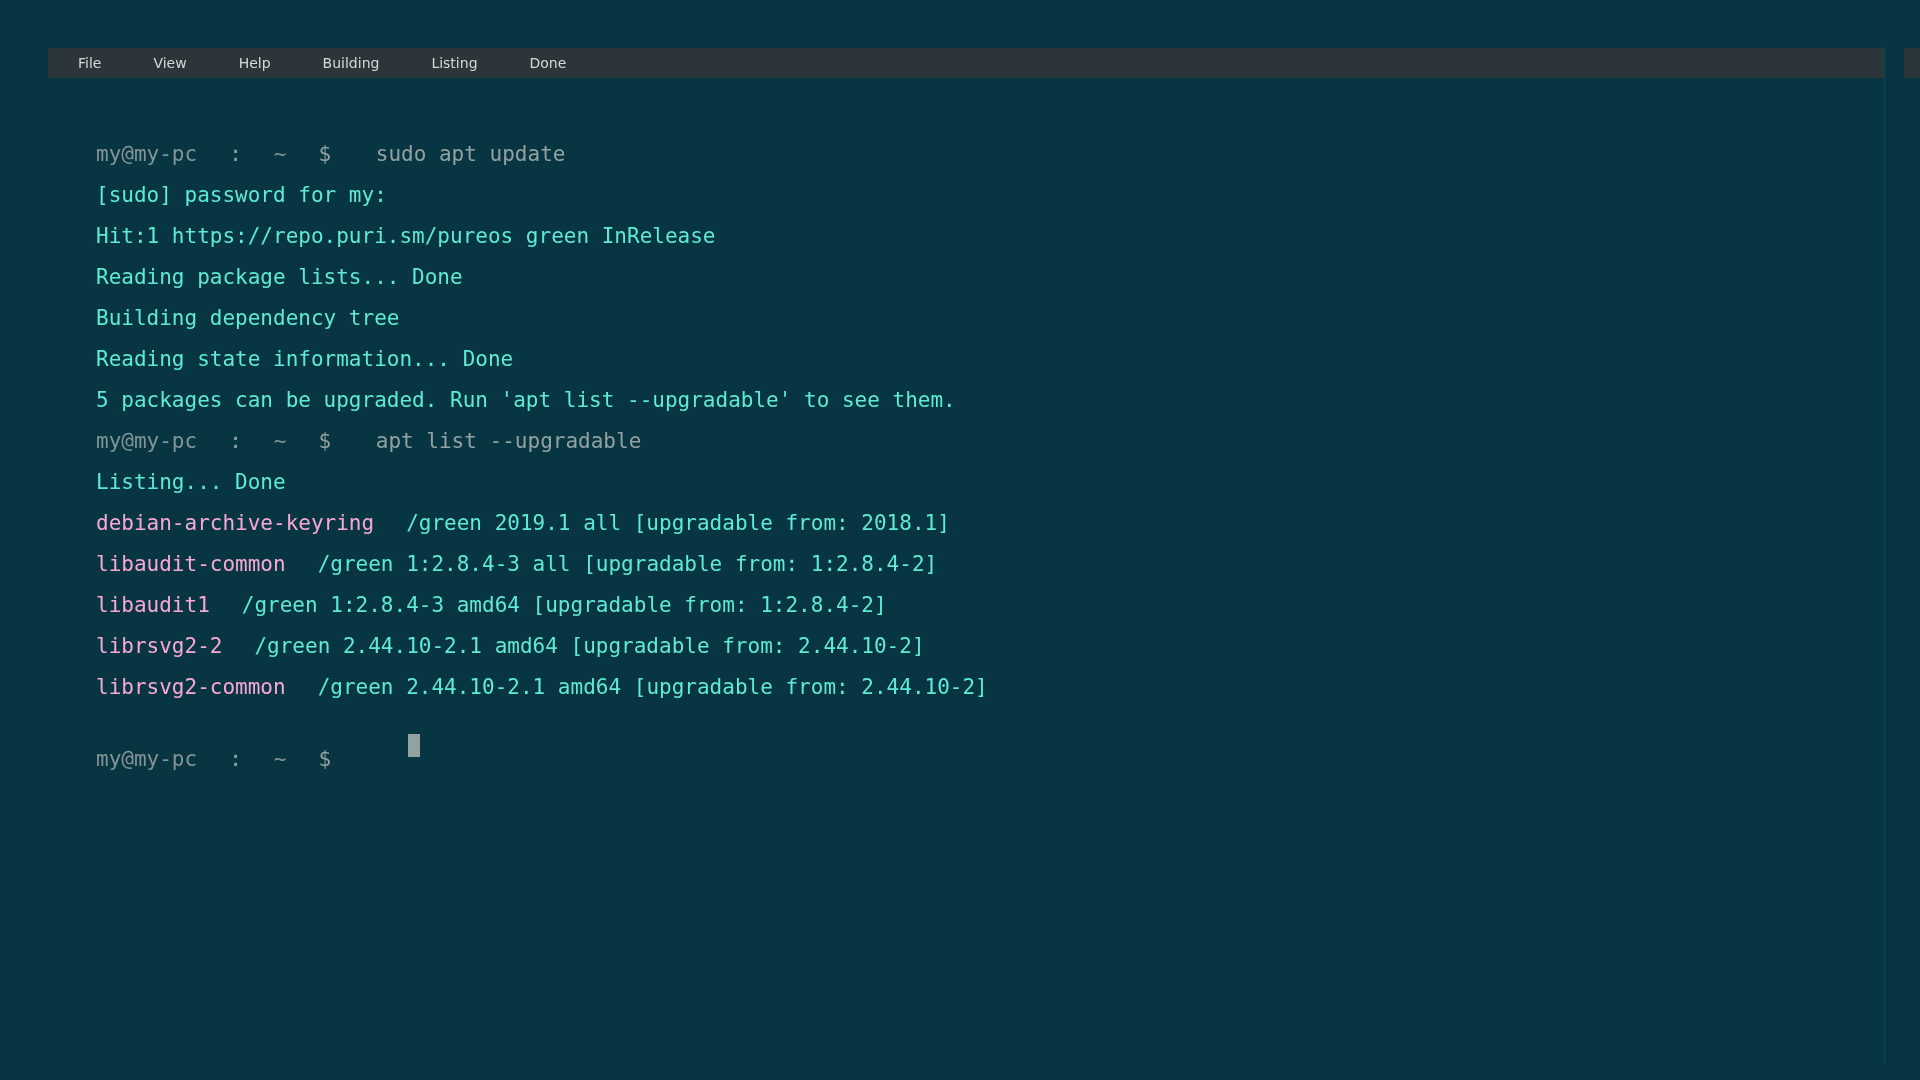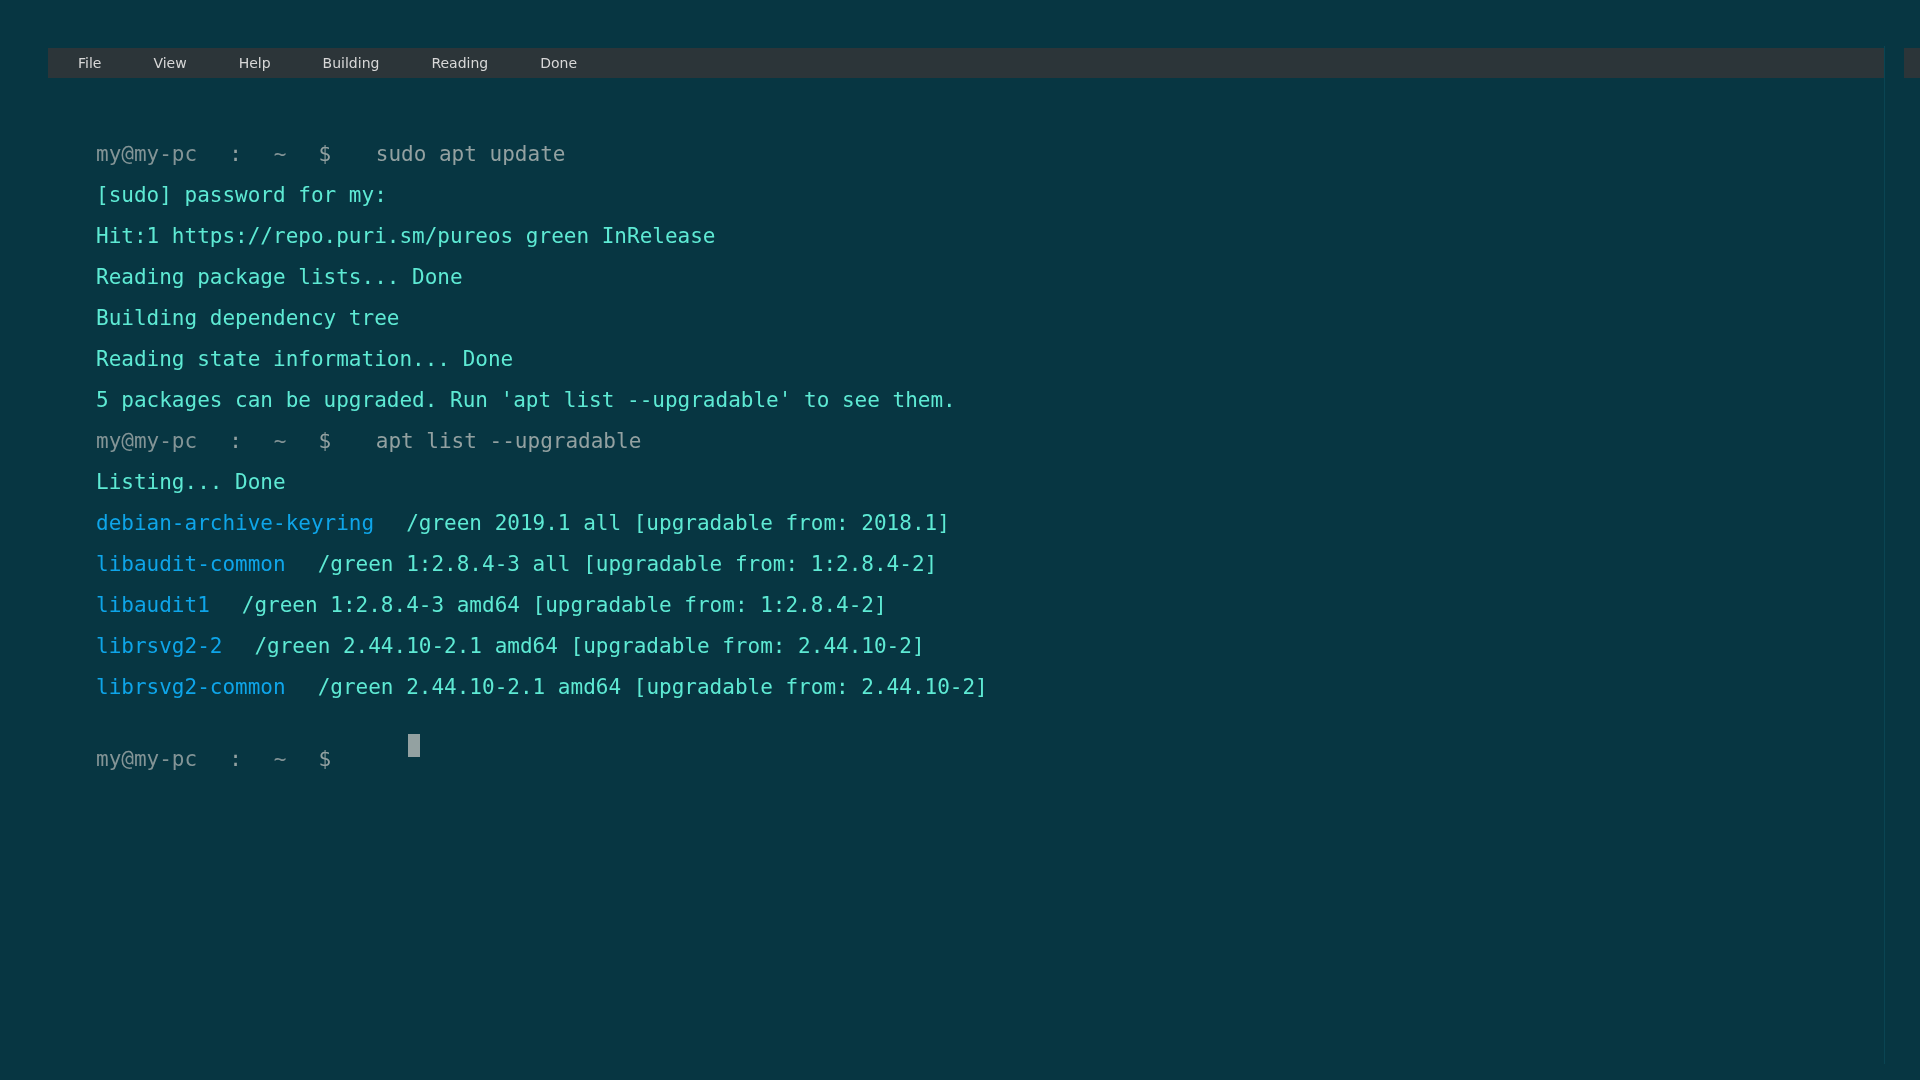--- a/index.html
+++ b/index.html
@@ -41,21 +41,21 @@
       position: absolute;
       top: 0; left: 0; right: 0;
     }
     .line { display: block; }
     .prompt-host { color: #839496; }
     .prompt-colon { color: #93a1a1; }
     .prompt-path { color: #839496; }
     .prompt-dollar { color: #93a1a1; }
     .cmd { color: #93a1a1; }
     .out { color: #5eead4; }
-    .pkg { color: #0ea5e9; }
+    .pkg { color: #f9a8d4; }
     .cursor {
       display: inline-block;
       width: 0.6em;
       height: 1.1em;
       background: #93a1a1;
       vertical-align: text-bottom;
       position: relative;
       top: 2px;
     }
     .scrollbar-track {
@@ -75,21 +75,21 @@
     }
   </style>
 </head>
 <body>
 
 <div class="menubar">
     <div class="menu-item">File</div>
     <div class="menu-item">View</div>
     <div class="menu-item">Help</div>
     <div class="menu-item">Building</div>
-    <div class="menu-item">Reading</div>
+    <div class="menu-item">Listing</div>
     <div class="menu-item">Done</div>
   </div>
 
 <div class="terminal">
   <div class="scroll-region"><span class="line"><span class="prompt-host">my@my-pc</span><span class="prompt-colon">:</span><span class="prompt-path">~</span><span class="prompt-dollar">$ </span><span class="cmd">sudo apt update</span></span><span class="line"><span class="out">[sudo] password for my: </span></span><span class="line"><span class="out">Hit:1 https://repo.puri.sm/pureos green InRelease</span></span><span class="line"><span class="out">Reading package lists... Done</span></span><span class="line"><span class="out">Building dependency tree       </span></span><span class="line"><span class="out">Reading state information... Done</span></span><span class="line"><span class="out">5 packages can be upgraded. Run 'apt list --upgradable' to see them.</span></span><span class="line"><span class="prompt-host">my@my-pc</span><span class="prompt-colon">:</span><span class="prompt-path">~</span><span class="prompt-dollar">$ </span><span class="cmd">apt list --upgradable</span></span><span class="line"><span class="out">Listing... Done</span></span><span class="line"><span class="pkg">debian-archive-keyring</span><span class="out">/green 2019.1 all [upgradable from: 2018.1]</span></span><span class="line"><span class="pkg">libaudit-common</span><span class="out">/green 1:2.8.4-3 all [upgradable from: 1:2.8.4-2]</span></span><span class="line"><span class="pkg">libaudit1</span><span class="out">/green 1:2.8.4-3 amd64 [upgradable from: 1:2.8.4-2]</span></span><span class="line"><span class="pkg">librsvg2-2</span><span class="out">/green 2.44.10-2.1 amd64 [upgradable from: 2.44.10-2]</span></span><span class="line"><span class="pkg">librsvg2-common</span><span class="out">/green 2.44.10-2.1 amd64 [upgradable from: 2.44.10-2]</span></span><span class="line"><span class="prompt-host">my@my-pc</span><span class="prompt-colon">:</span><span class="prompt-path">~</span><span class="prompt-dollar">$ </span><span class="cmd"></span><span class="cursor"></span></span></div>
 </div>
 
 <div class="scrollbar-track"></div>
 
 </body></html>

